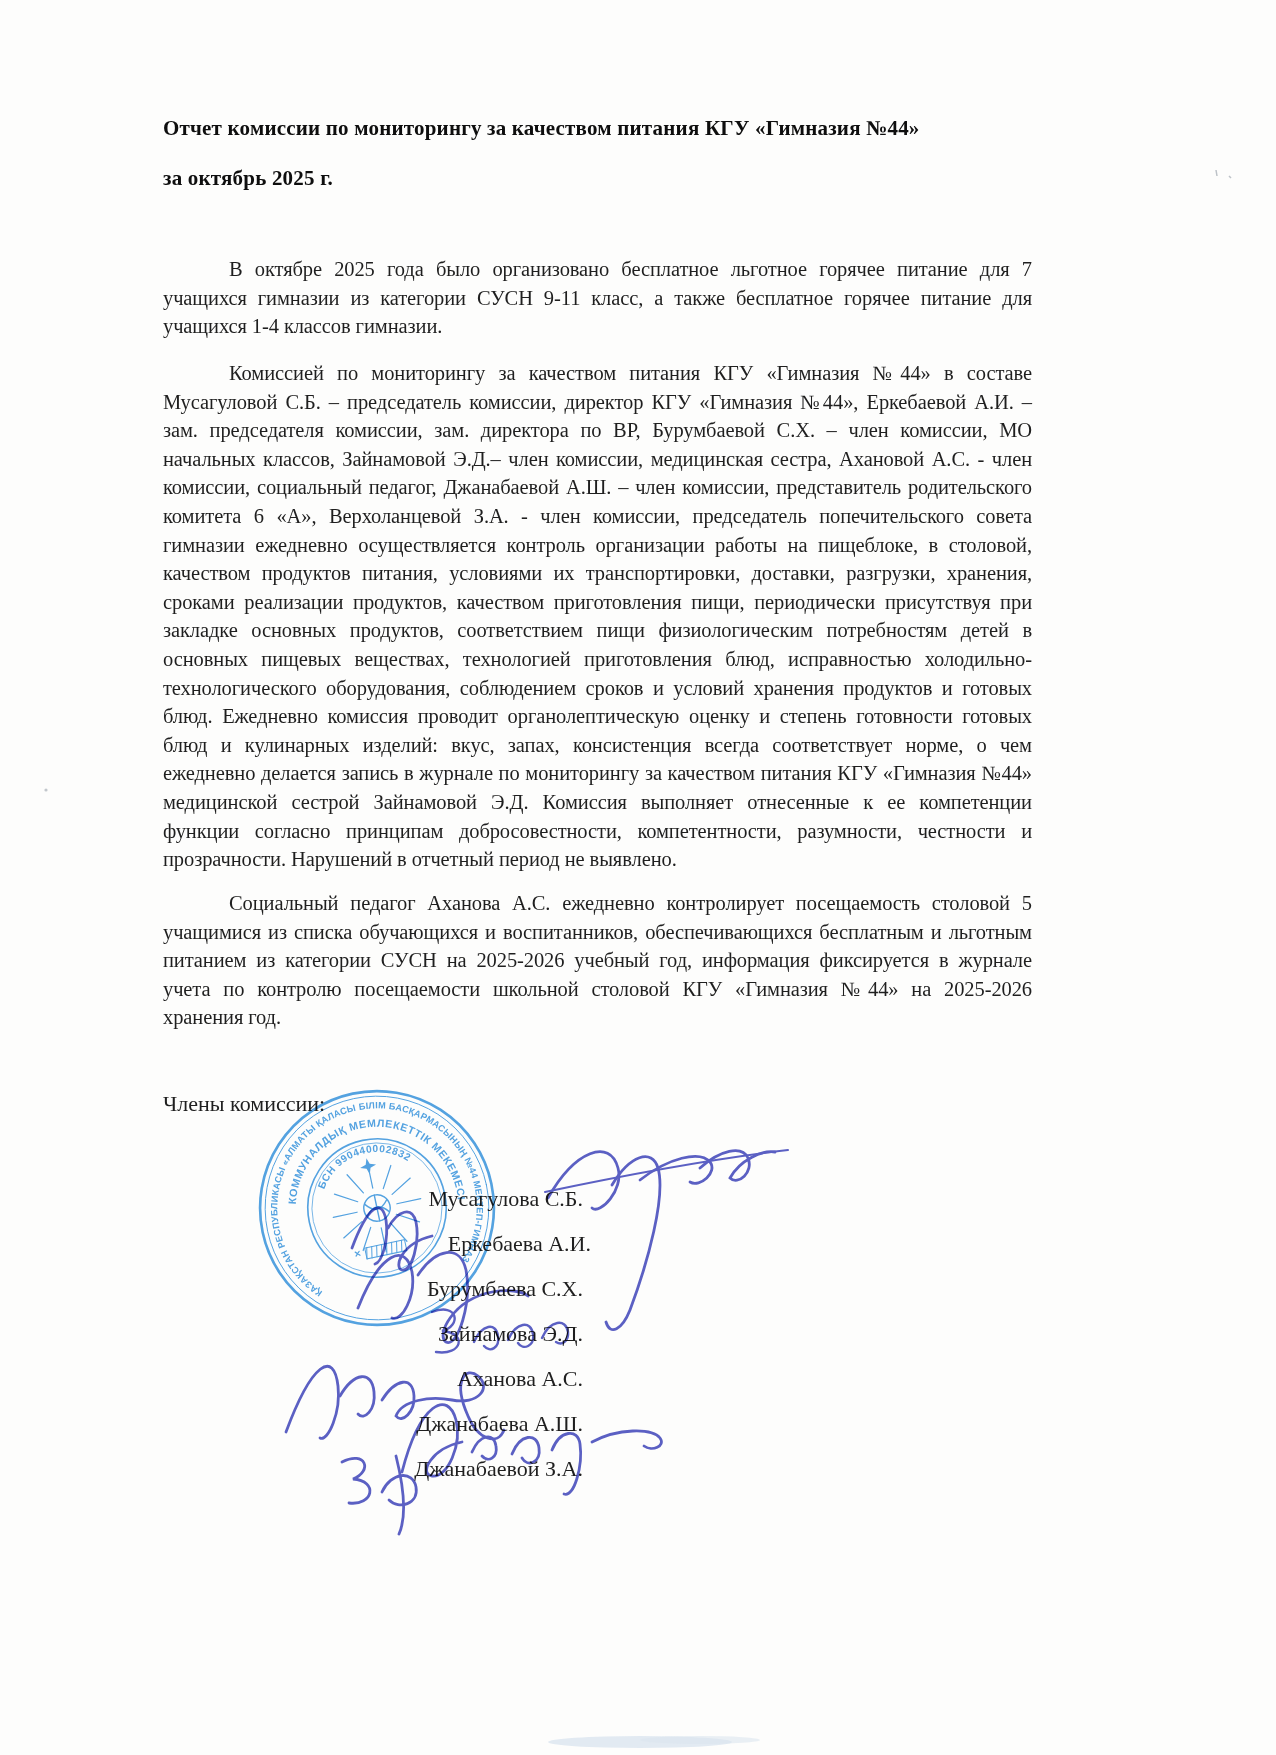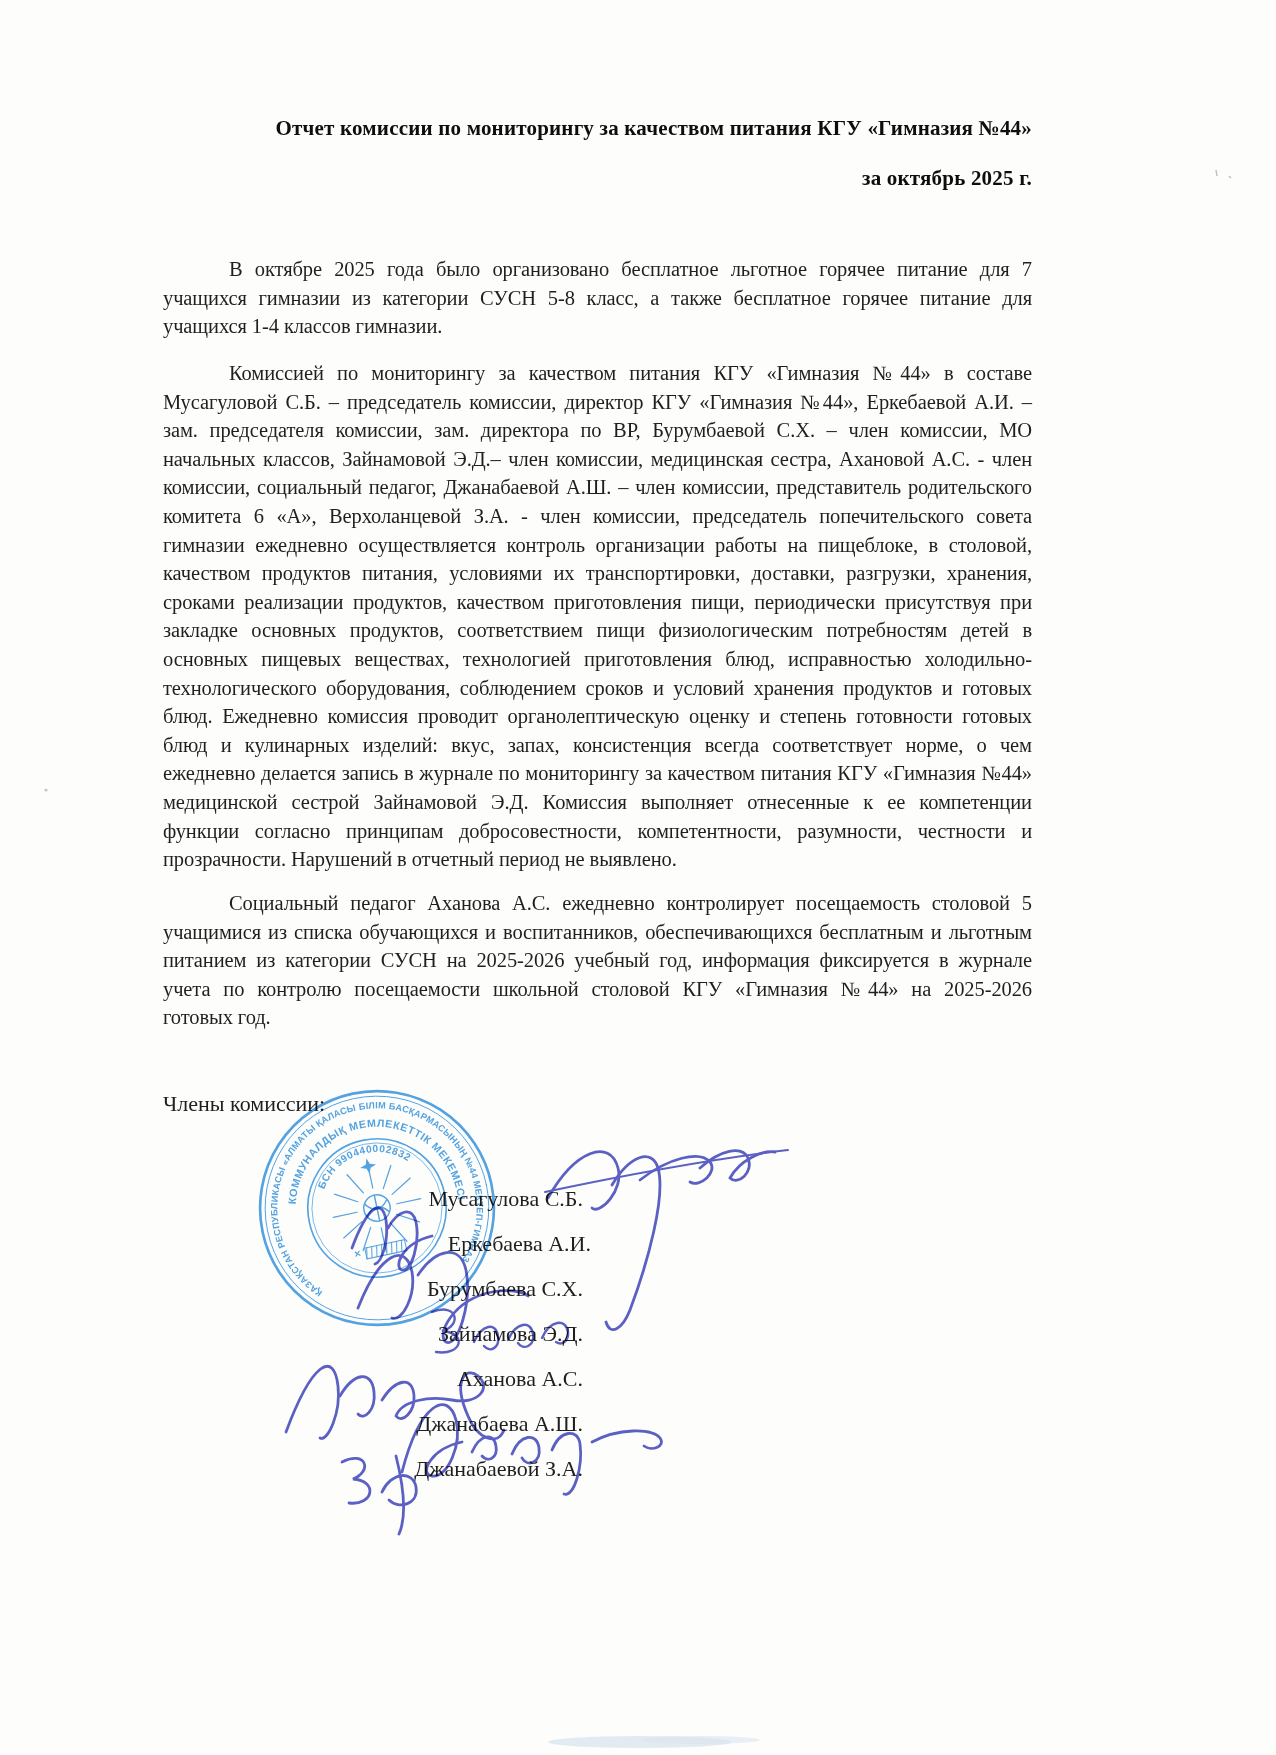--- a/index.html
+++ b/index.html
@@ -3,21 +3,21 @@
 <meta charset="utf-8">
 <style>
   html,body { margin:0; padding:0; background:#e8e8e8; }
   .page {
     position:relative; width:1276px; height:1755px; margin:0 auto;
     background:#fdfdfc; overflow:hidden;
     font-family:"Liberation Serif","DejaVu Serif",serif; color:#1f1f1f;
   }
   .abs { position:absolute; }
   .title-line {
-    left:163px; width:869px; text-align:right;
+    left:163px; width:869px; text-align:left;
     font-weight:bold; font-size:21px; color:#0e0e0e; letter-spacing:0.2px;
   }
   .bodytext { left:163px; width:869px; font-size:20.5px; letter-spacing:-0.1px; }
   .tline { line-height:28.6px; text-align:justify; text-align-last:justify; }
   .tline-last { text-align-last:left; }
   .p-indent .tline:first-child { text-indent:66px; }
   .members-label { left:163px; font-size:22px; z-index:1; }
   .member-row { left:163px; width:420px; font-size:22px; z-index:1;text-align:right; }
   .stamp-svg { left:255px; top:1086px; width:244px; height:244px; z-index:2;
                mix-blend-mode:multiply; opacity:0.82; }
@@ -28,21 +28,21 @@
 </head>
 <body>
 
 <div class="page">
 
   <div class="abs title-line" style="top:116px;">Отчет комиссии по мониторингу за качеством питания КГУ «Гимназия №44»</div>
   <div class="abs title-line" style="top:166px;">за октябрь 2025 г.</div>
 
   <div class="abs bodytext p-indent" style="top:255px;">
       <div class="tline">В октябре 2025 года было организовано бесплатное льготное горячее питание для 7</div>
-      <div class="tline">учащихся гимназии из категории СУСН 5-8 класс, а также бесплатное горячее питание для</div>
+      <div class="tline">учащихся гимназии из категории СУСН 9-11 класс, а также бесплатное горячее питание для</div>
       <div class="tline tline-last">учащихся 1-4 классов гимназии.</div>
     </div>
 
   <div class="abs bodytext p-indent" style="top:359px;">
       <div class="tline">Комиссией по мониторингу за качеством питания КГУ «Гимназия №44» в составе</div>
       <div class="tline">Мусагуловой С.Б. – председатель комиссии, директор КГУ «Гимназия №44», Еркебаевой А.И. –</div>
       <div class="tline">зам. председателя комиссии, зам. директора по ВР, Бурумбаевой С.Х. – член комиссии, МО</div>
       <div class="tline">начальных классов, Зайнамовой Э.Д.– член комиссии, медицинская сестра, Ахановой А.С. - член</div>
       <div class="tline">комиссии, социальный педагог, Джанабаевой А.Ш. – член комиссии, представитель родительского</div>
       <div class="tline">комитета 6 «А», Верхоланцевой З.А. - член комиссии, председатель попечительского совета</div>
@@ -58,21 +58,21 @@
       <div class="tline">медицинской сестрой Зайнамовой Э.Д. Комиссия выполняет отнесенные к ее компетенции</div>
       <div class="tline">функции согласно принципам добросовестности, компетентности, разумности, честности и</div>
       <div class="tline tline-last">прозрачности. Нарушений в отчетный период не выявлено.</div>
     </div>
 
   <div class="abs bodytext p-indent" style="top:889px;">
       <div class="tline">Социальный педагог Аханова А.С. ежедневно контролирует посещаемость столовой 5</div>
       <div class="tline">учащимися из списка обучающихся и воспитанников, обеспечивающихся бесплатным и льготным</div>
       <div class="tline">питанием из категории СУСН на 2025-2026 учебный год, информация фиксируется в журнале</div>
       <div class="tline">учета по контролю посещаемости школьной столовой КГУ «Гимназия №44» на 2025-2026</div>
-      <div class="tline tline-last">готовых год.</div>
+      <div class="tline tline-last">хранения год.</div>
     </div>
 
   <div class="abs members-label" style="top:1091px;">Члены комиссии:</div>
 
   <div class="abs member-row" style="top:1186px;">Мусагулова С.Б.</div>
   <div class="abs member-row" style="top:1231px;margin-left:8px;">Еркебаева А.И.</div>
   <div class="abs member-row" style="top:1276px;">Бурумбаева С.Х.</div>
   <div class="abs member-row" style="top:1321px;">Зайнамова Э.Д.</div>
   <div class="abs member-row" style="top:1366px;">Аханова А.С.</div>
   <div class="abs member-row" style="top:1411px;">Джанабаева А.Ш.</div>

